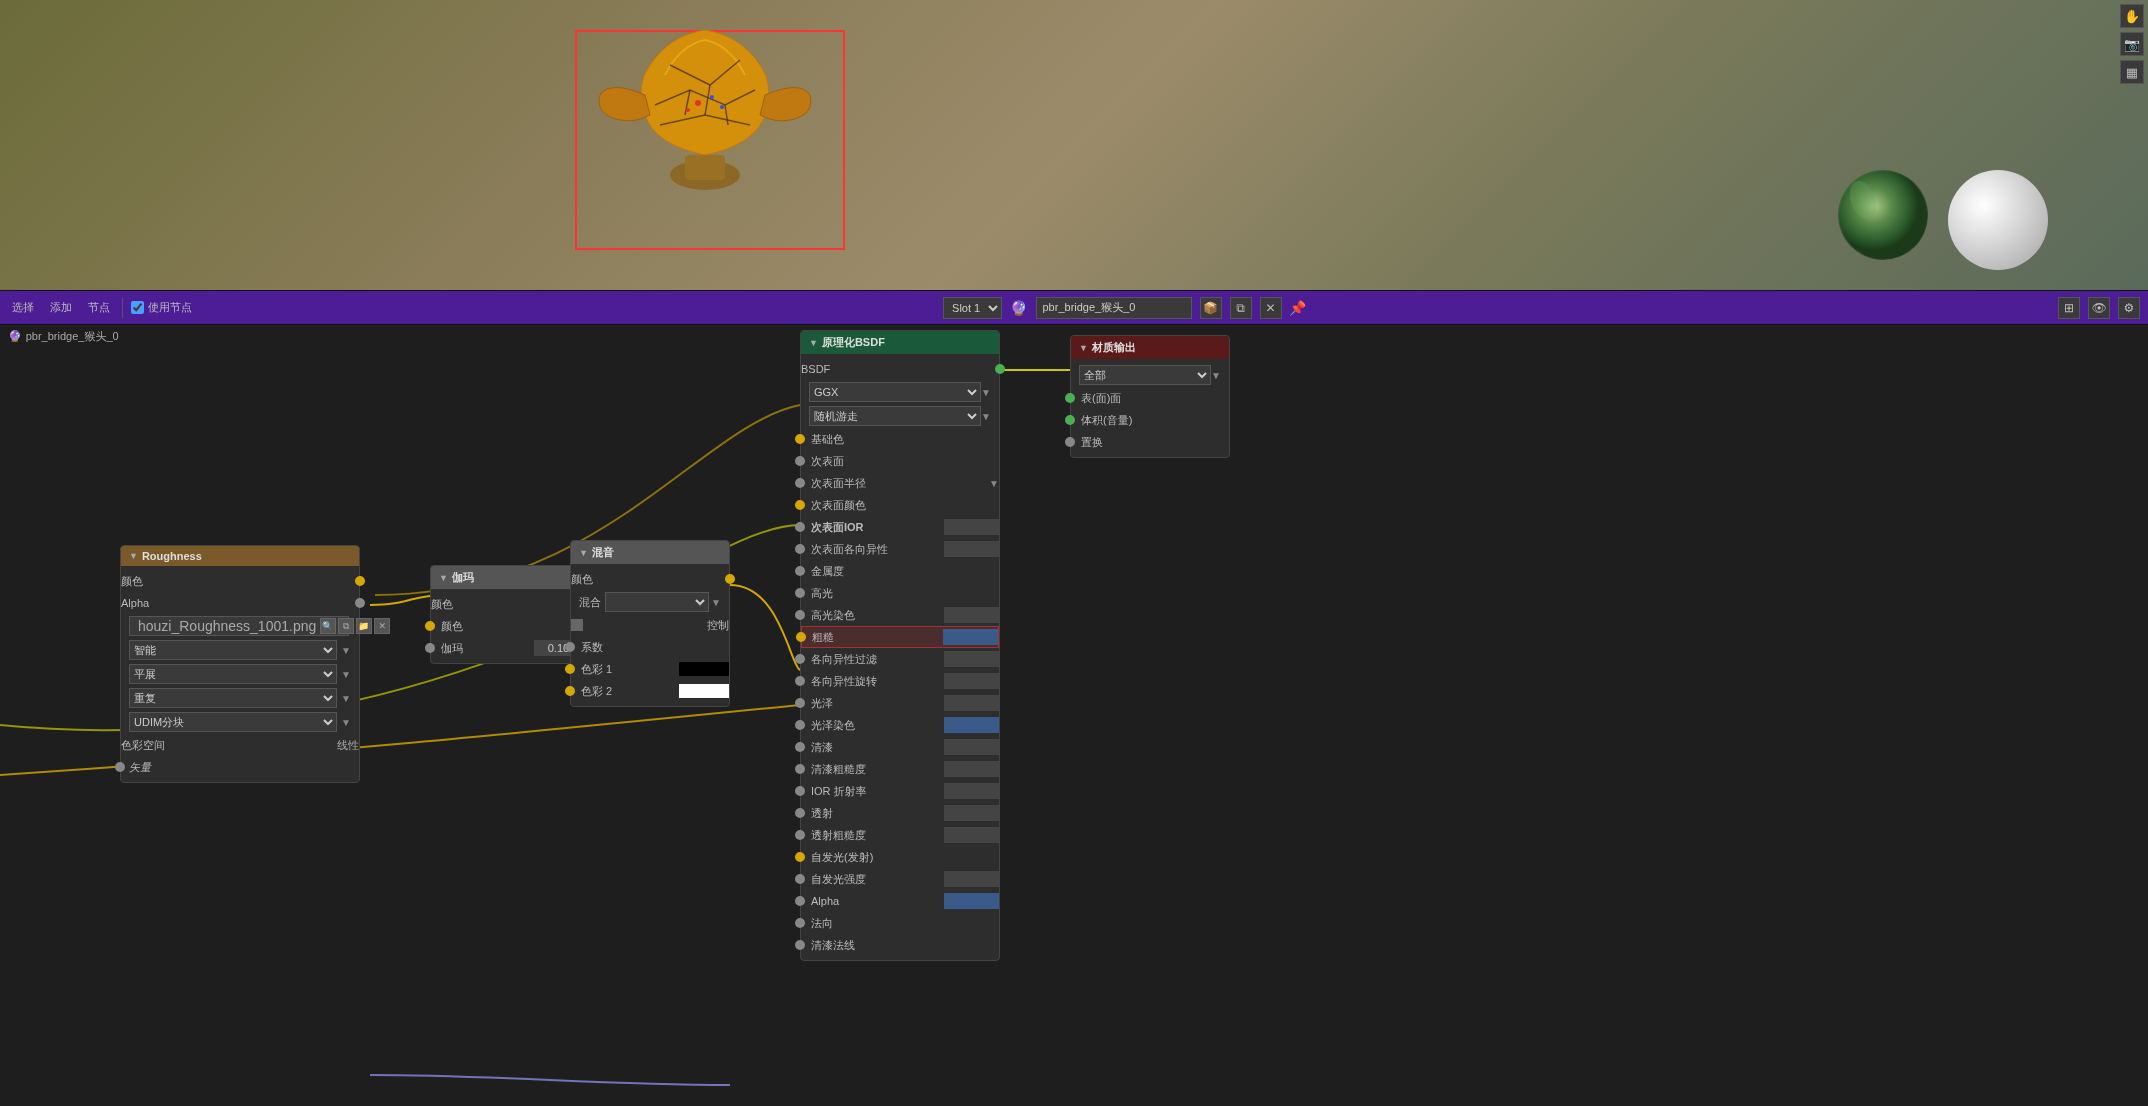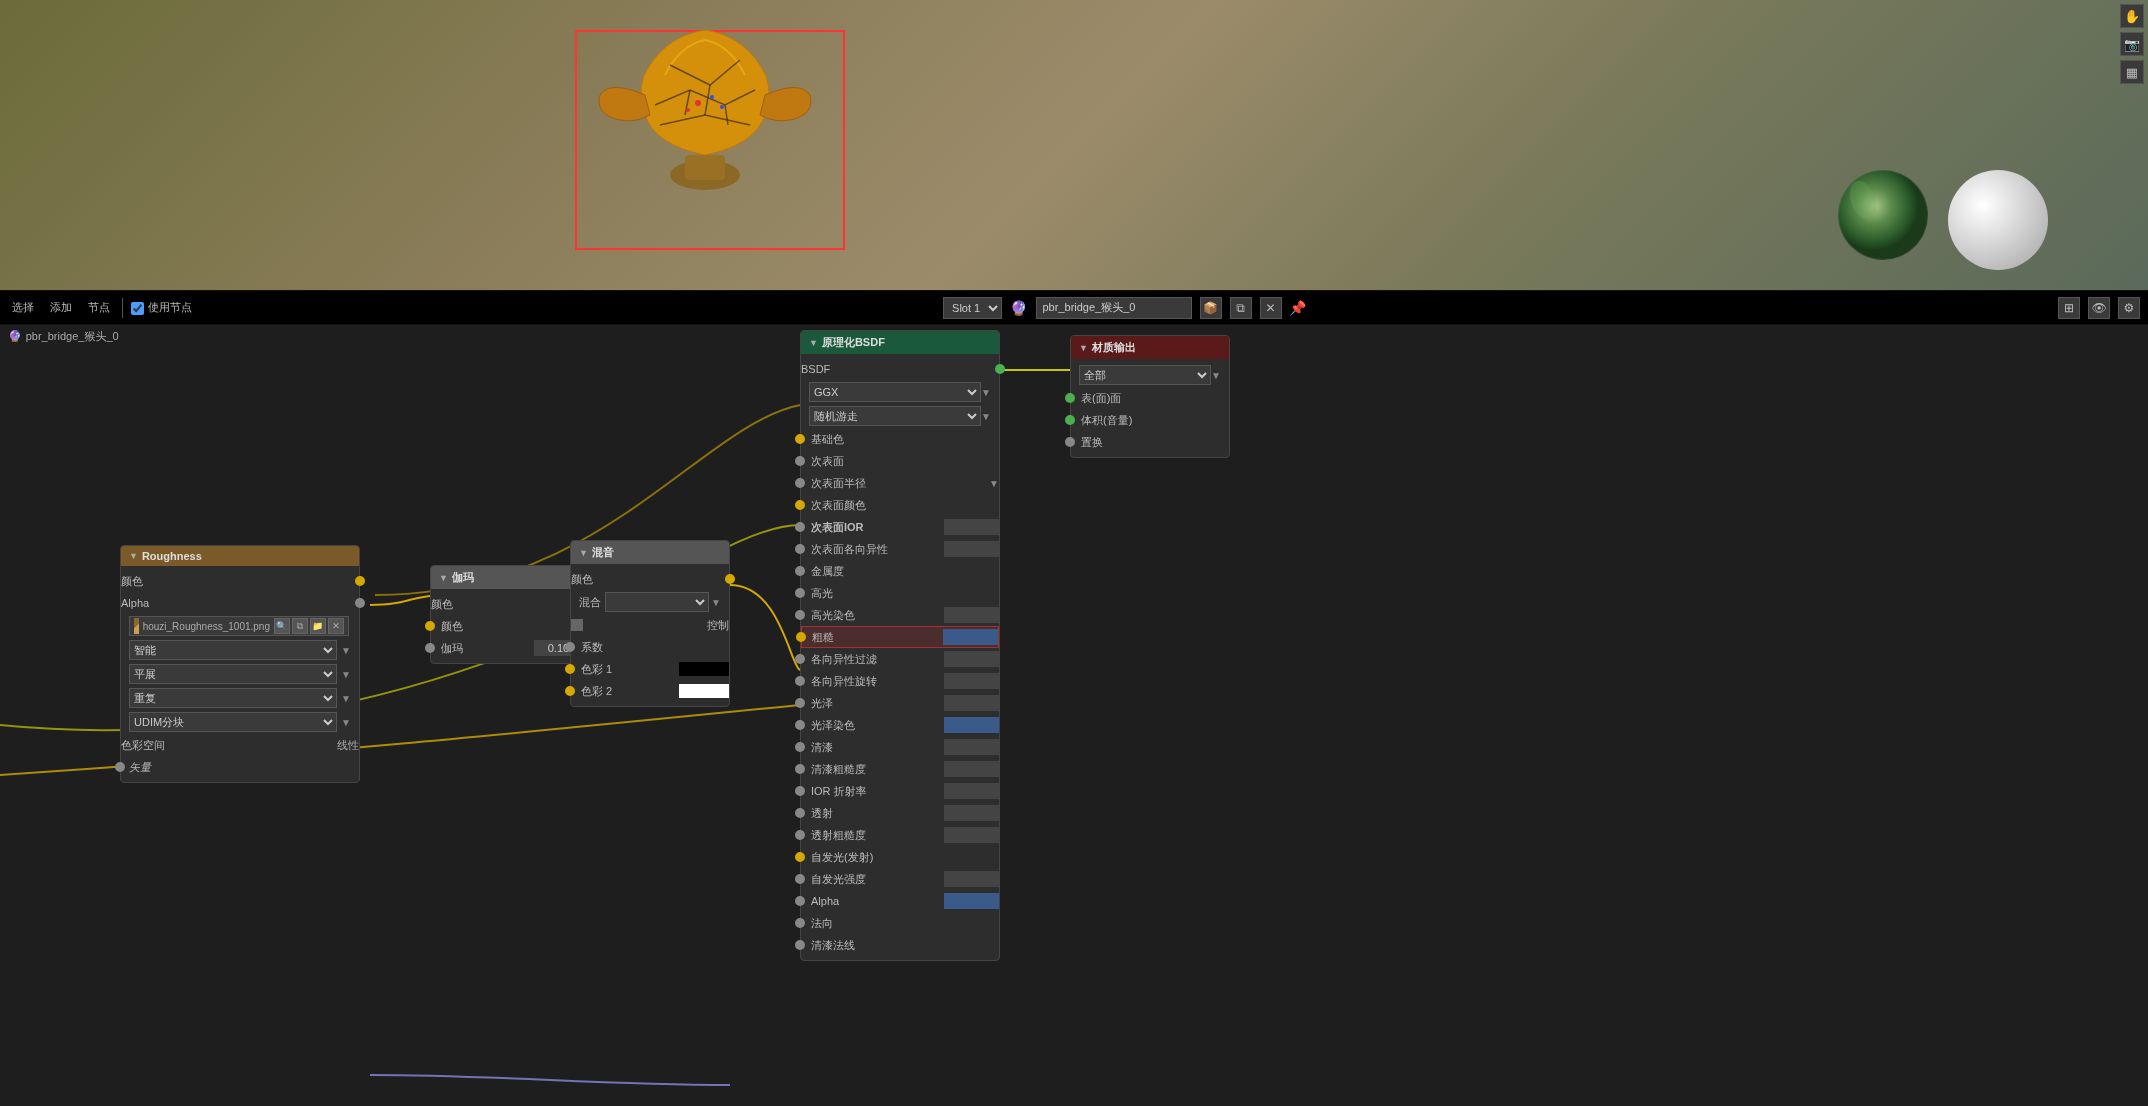--- a/index.html
+++ b/index.html
@@ -48,41 +48,41 @@
       width: 100px;
       height: 100px;
       border-radius: 50%;
       background: radial-gradient(circle at 35% 35%, #ffffff, #e0e0e0, #c0c0c0, #a0a0a0);
     }
 
     
     #toolbar {
       width: 2148px;
       height: 35px;
-      background: #000000;
+      background: #4c1d95;
       border-top: 1px solid #111;
       border-bottom: 1px solid #111;
       display: flex;
       align-items: center;
       padding: 0 8px;
       gap: 8px;
     }
 
     .toolbar-btn {
       color: #bbb;
       font-size: 11px;
       cursor: pointer;
       padding: 2px 4px;
     }
 
     .toolbar-sep { width: 1px; height: 20px; background: #555; }
 
     .toolbar-checkbox {
       display: flex;
-      align-items: flex-end;
+      align-items: center;
       gap: 4px;
       color: #bbb;
       font-size: 11px;
     }
 
     .slot-select {
       background: #3a3a3a;
       border: 1px solid #555;
       color: #ccc;
       font-size: 11px;
@@ -498,21 +498,21 @@
         <div class="socket socket-right socket-yellow"></div>
       </div>
       <div class="node-field">
         <span>Alpha</span>
         <div class="socket socket-right socket-grey"></div>
       </div>
 
       <div style="padding: 2px 8px;">
         <div class="img-preview">
           <div class="img-thumb"></div>
-          <span style="flex:1; font-size:10px;">houzi_Roughness_1001.png</span>
+          <span style="flex:1; font-size:14px;">houzi_Roughness_1001.png</span>
           <div class="img-actions">
             <div class="img-action-btn">🔍</div>
             <div class="img-action-btn">⧉</div>
             <div class="img-action-btn">📁</div>
             <div class="img-action-btn">✕</div>
           </div>
         </div>
       </div>
 
       <div class="dropdown-row">

